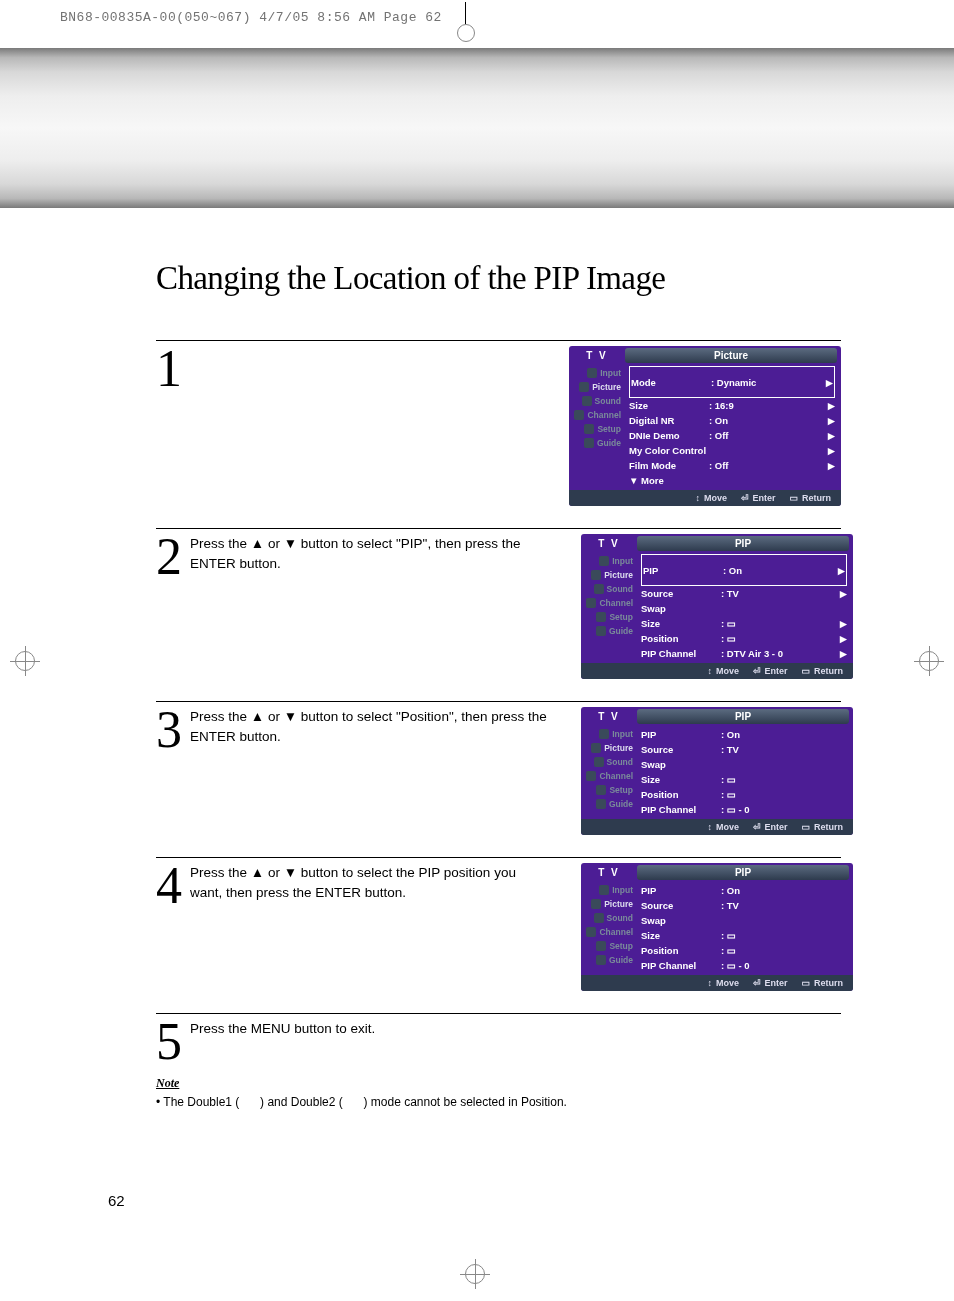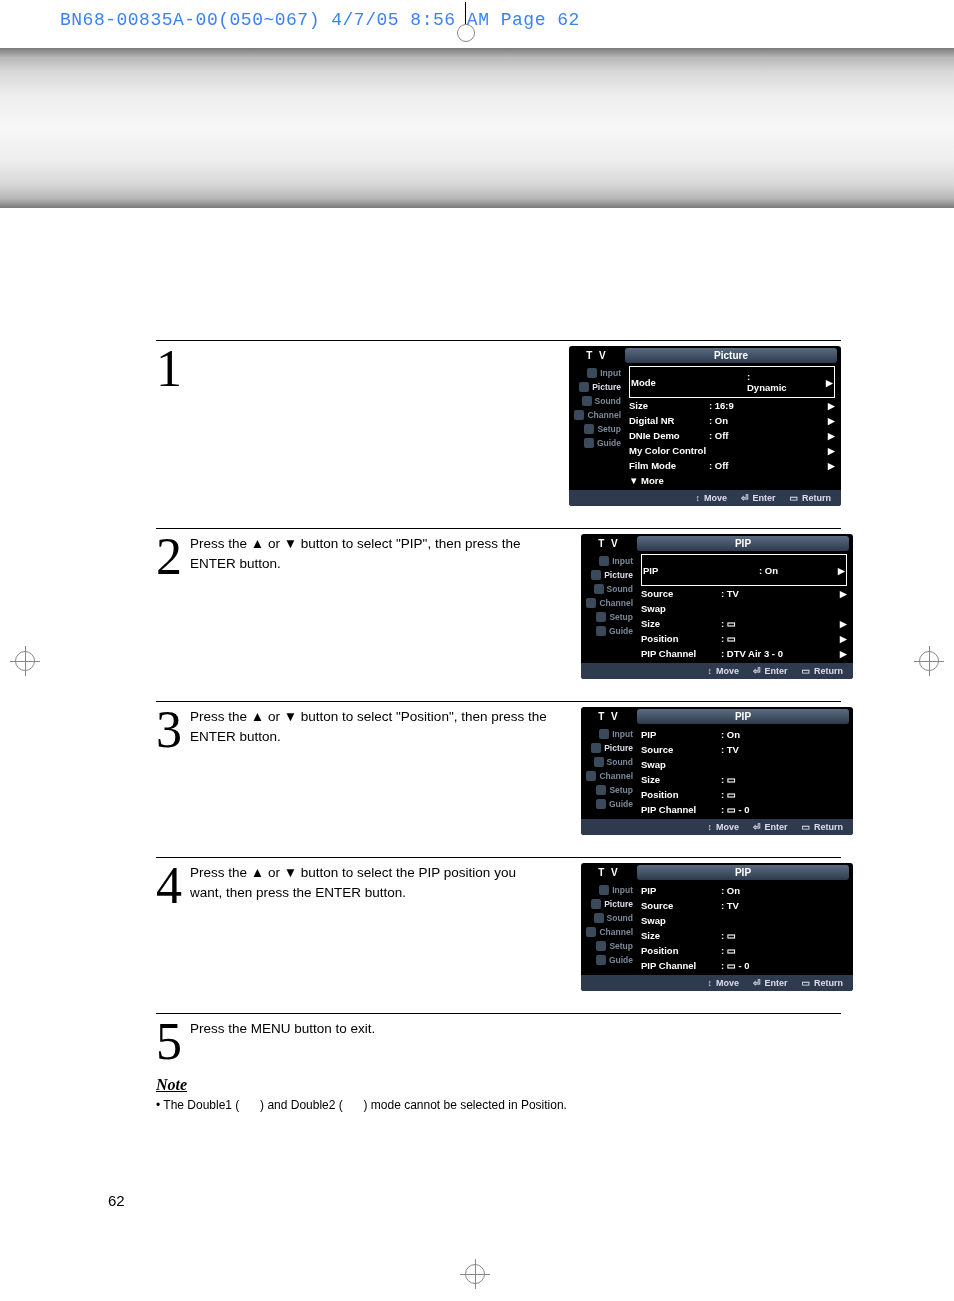--- a/index.html
+++ b/index.html
@@ -1,65 +1,66 @@
 <!DOCTYPE html>
 <html><head>
 <meta charset="utf-8">
 <style>
   * { box-sizing: border-box; margin: 0; padding: 0; }
   html, body { width: 954px; height: 1301px; font-family: Arial, Helvetica, sans-serif; background: #fff; }
   .page { position: relative; width: 954px; height: 1301px; }
-  .slug { position: absolute; top: 10px; left: 60px; font-family: "Courier New", monospace; font-size: 18px; color: #3b82f6; letter-spacing: 0.5px; }
+  .slug { position: absolute; top: 10px; left: 60px; font-family: "Courier New", monospace; font-size: 13px; color: #737373; letter-spacing: 0.5px; }
   .top-cropmark { position: absolute; top: 2px; left: 465px; width: 1px; height: 22px; background: #000; }
   .top-cropmark::after { content: ''; position: absolute; top: 22px; left: -8px; width: 16px; height: 16px; border: 1px solid #888; border-radius: 50%; }
   .gradient-bar { position: absolute; top: 48px; left: 0; width: 954px; height: 160px; background: linear-gradient(to bottom, #7a7a7a 0%, #b8b8b8 6%, #d8d8d8 15%, #eeeeee 30%, #f7f7f7 50%, #eeeeee 70%, #d8d8d8 85%, #b8b8b8 94%, #7a7a7a 100%); }
   .title { position: absolute; top: 260px; left: 156px; font-family: "Times New Roman", serif; font-size: 33px; font-weight: 400; letter-spacing: -0.6px; }
   .content { position: absolute; top: 340px; left: 156px; width: 685px; }
   .step { display: flex; border-top: 1px solid #000; padding-top: 5px; margin-bottom: 22px; }
   .step-num { font-family: "Times New Roman", serif; font-size: 52px; font-weight: 300; line-height: 0.9; width: 34px; flex: 0 0 34px; }
   .step-body { flex: 1 1 auto; display: flex; }
   .step-text { flex: 0 0 370px; font-size: 13.5px; line-height: 1.45; padding-right: 10px; }
   .osd-wrap { flex: 0 0 auto; margin-left: auto; }
-  .osd { width: 272px; background: #000000; border-radius: 3px; color: #fff; font-size: 10px; overflow: hidden; margin-left: 21px; }
+  .osd { width: 272px; background: #4c1d95; border-radius: 3px; color: #fff; font-size: 10px; overflow: hidden; margin-left: 21px; }
   .osd-header { display: flex; height: 18px; align-items: center; }
   .osd-tv { width: 56px; text-align: center; font-weight: bold; letter-spacing: 2px; font-size: 10px; }
   .osd-title { flex: 1; background: linear-gradient(to bottom, #5b6b80, #2e3b4e); text-align: center; font-size: 10px; font-weight: bold; padding: 2px 0; border-radius: 3px; margin-right: 4px; }
   .osd-main { display: flex; }
   .osd-side { width: 56px; padding: 2px 0; }
   .side-item { display: flex; justify-content: flex-end; padding: 2px 4px 2px 2px; font-size: 8.5px; color: #7a8a9a; font-weight: bold; }
   .side-item.active { color: #dde; }
   .side-icon { width: 10px; height: 10px; background: #3a4a5a; border-radius: 2px; margin-right: 3px; flex: 0 0 10px; }
   .osd-items { flex: 1; padding: 2px 6px 2px 4px; }
   .osd-row { display: flex; align-items: center; height: 15px; font-size: 9.5px; }
   .osd-row .label { flex: 0 0 80px; font-weight: bold; }
   .osd-row .value { flex: 1; font-weight: bold; }
   .osd-row .arrow { flex: 0 0 10px; text-align: right; }
-  .osd-row.boxed { outline: 1px solid #fff; outline-offset: -1px; padding: 16px 2px; gap: 36px; }
+  .osd-row.boxed { outline: 1px solid #fff; outline-offset: -1px; padding: 16px 2px; }
   .osd-footer { background: #2e3b4e; display: flex; justify-content: flex-end; gap: 14px; padding: 3px 10px; font-size: 9px; font-weight: bold; }
   .foot-item { display: flex; align-items: center; gap: 4px; color: #dde; }
   .tiny-icon { display: inline-block; width: 14px; height: 10px; border: 1px solid #fff; }
   .note-block { position: absolute; top: 1076px; left: 156px; width: 685px; }
-  .note-head { font-style: italic; font-weight: bold; text-decoration: underline; font-size: 16px; font-family: "Times New Roman", serif; margin-bottom: 4px; }
+  .note-head { font-style: italic; font-weight: bold; text-decoration: underline; font-size: 12px; font-family: "Times New Roman", serif; margin-bottom: 4px; }
   .note-line { font-size: 12px; }
   .page-num { position: absolute; top: 1192px; left: 108px; font-size: 15px; }
   .reg-left, .reg-right { position: absolute; top: 646px; width: 30px; height: 30px; }
   .reg-left { left: 10px; }
   .reg-right { right: 10px; }
   .reg-circ { width: 20px; height: 20px; border: 1px solid #888; border-radius: 50%; position: absolute; top: 5px; left: 5px; }
   .reg-h { position: absolute; top: 15px; left: 0; width: 30px; height: 1px; background: #888; }
   .reg-v { position: absolute; left: 15px; top: 0; width: 1px; height: 30px; background: #888; }
   .bottom-reg { position: absolute; bottom: 12px; left: 460px; width: 30px; height: 30px; }
 </style>
 </head>
 <body>
 
 <div class="page">
   <div class="slug">BN68-00835A-00(050~067)  4/7/05  8:56 AM  Page 62</div>
   <div class="top-cropmark"></div>
   <div class="gradient-bar"></div>
+  <div class="title">Changing the Location of the PIP Image</div>
 
   <div class="content" id="steps">
       <div class="step">
         <div class="step-num">1</div>
         <div class="step-body">
           <div class="osd-wrap">
             <div class="osd">
               <div class="osd-header">
                 <div class="osd-tv">T V</div>
                 <div class="osd-title">Picture</div>

